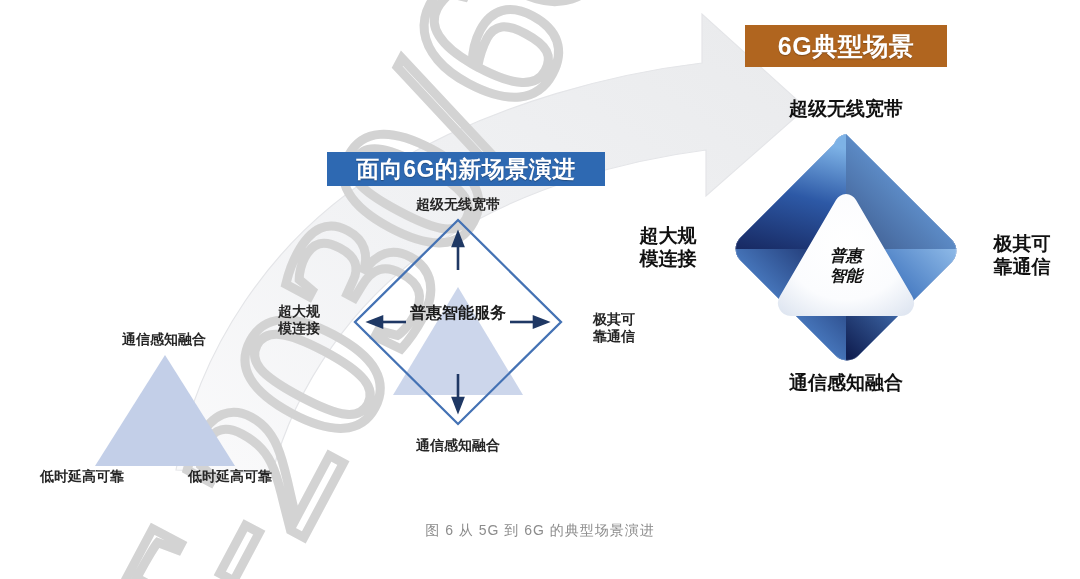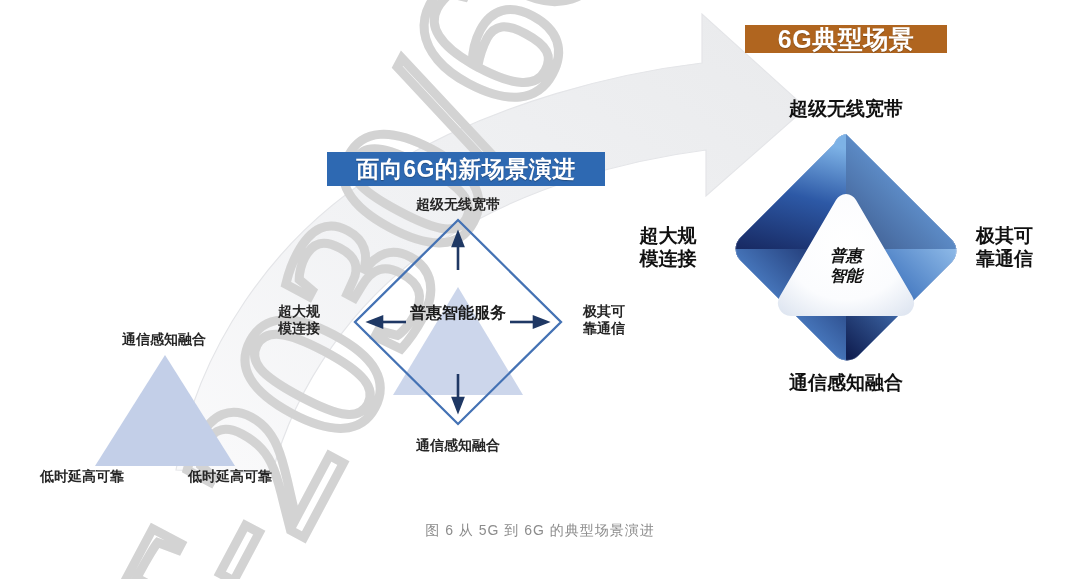--- a/index.html
+++ b/index.html
@@ -44,21 +44,21 @@
     background: #3a74ba;
   }
   #banner-mid {
     left: 327px; top: 152px;
     width: 278px; height: 34px;
     font-size: 23px;
     background: #2e69b2;
   }
   #banner-6g {
     left: 745px; top: 25px;
-    width: 202px; height: 28px;
+    width: 202px; height: 42px;
     font-size: 25px;
     background: #b0651f;
   }
 
   
   .lbl {
     position: absolute;
     white-space: pre;
     line-height: 1.22;
     color: #1a1a1a;
@@ -68,21 +68,21 @@
     font-weight: bold;
     color: #262626;
   }
   .lbl-bold {
     font-size: 19px;
     font-weight: bold;
     color: #111111;
   }
   .lbl-center { transform: translateX(-50%); }
   .lbl-right  { text-align: center; }
-  .lbl-left   { text-align: left; }
+  .lbl-left   { text-align: center; margin-top: 8px; }
 
   
   #caption {
     position: absolute;
     left: 0; top: 522px;
     width: 1080px;
     text-align: center;
     font-size: 14px;
     color: #8c8c8c;
     letter-spacing: 1px;

